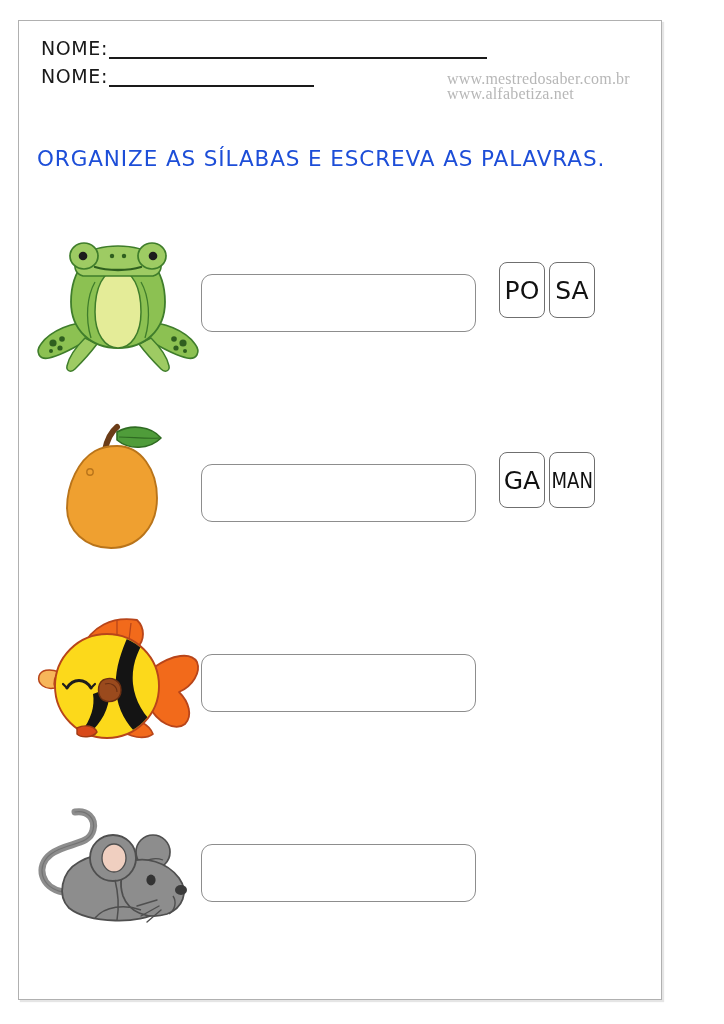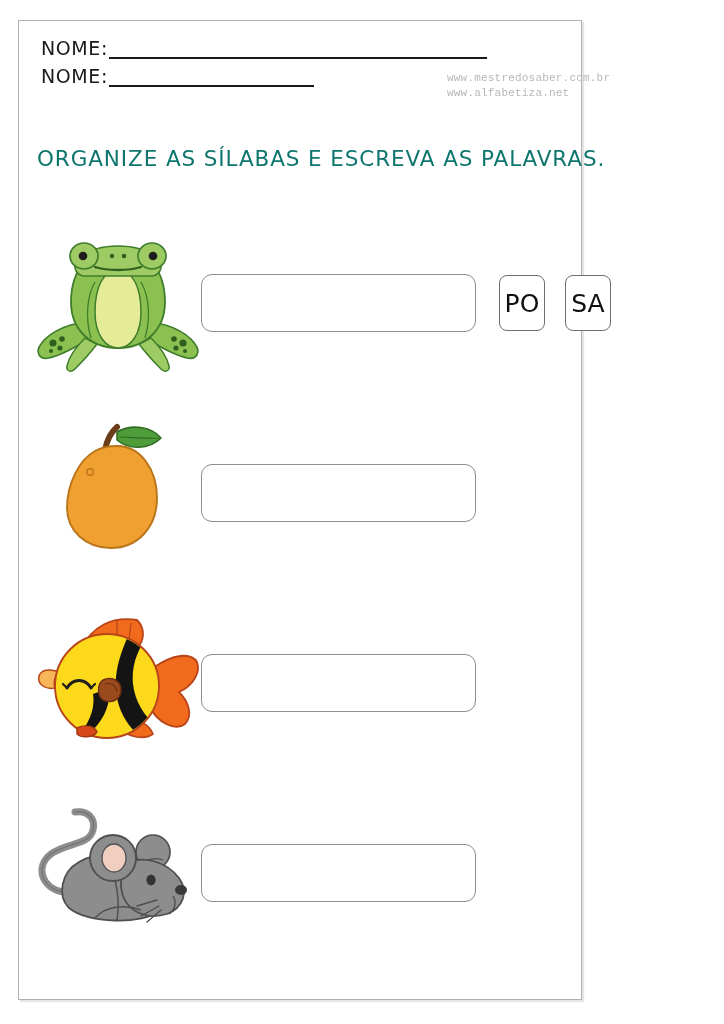--- a/index.html
+++ b/index.html
@@ -13,21 +13,21 @@
     position: relative;
     font-family: "Liberation Sans", sans-serif;
     overflow: hidden;
   }
 
   
   #page-frame {
     position: absolute;
     left: 18px;
     top: 20px;
-    width: 564px;
+    width: 644px;
     height: 980px;
     border: 1px solid #b0b0b0;
     box-sizing: border-box;
     background: #ffffff;
     box-shadow: 2px 2px 1px rgba(0,0,0,0.10);
   }
 
   
   #header {
     position: absolute;
@@ -53,36 +53,36 @@
     height: 14px;
     margin-left: 1px;
   }
   #nome-rule { width: 378px; }
   #data-rule { width: 205px; }
 
   #site-block {
     position: absolute;
     left: 428px;
     top: 50px;
-    font-family: Liberation Mono, monospace;
-    font-size: 11px;
+    font-family: Liberation Serif, serif;
+    font-size: 16px;
     line-height: 15px;
     color: #b7b7b7;
     letter-spacing: 0.2px;
   }
 
   
   #instruction {
     position: absolute;
     left: 18px;
     top: 125px;
     font-family: "DejaVu Sans", sans-serif;
     font-size: 21.5px;
     letter-spacing: 0.9px;
-    color: #0f766e;
+    color: #1d4ed8;
     white-space: nowrap;
   }
 
   
   .ex-row {
     position: absolute;
     left: 0;
     width: 100%;
     height: 150px;
   }
@@ -108,23 +108,23 @@
     height: 58px;
     border: 1.3px solid #8d8d8d;
     border-radius: 11px;
     background: #ffffff;
     box-sizing: border-box;
   }
 
   .syl-group {
     position: absolute;
     left: 480px;
-    top: 49px;
+    top: 36px;
     display: flex;
-    gap: 20px;
+    gap: 4px;
     text-align: center;
   }
   .syl-box {
     width: 46px;
     height: 56px;
     border: 1.4px solid #6f6f6f;
     border-radius: 8px;
     background: #ffffff;
     box-sizing: border-box;
     display: flex;
@@ -224,20 +224,26 @@
         <path d="M84 16 C98 8 118 10 128 22 C116 34 96 34 84 24 Z" fill="#4f9c3a" stroke="#2f6b22" stroke-width="1.6" stroke-linejoin="round"></path>
         <path d="M86 21 C98 21 114 23 126 22" fill="none" stroke="#2f6b22" stroke-width="1.1"></path>
 
         <path d="M84 30 C108 30 124 54 124 82 C124 112 104 132 78 132 C52 132 34 114 34 92
                  C34 68 46 44 62 35 C69 31 77 30 84 30 Z" fill="#efa030" stroke="#b9741a" stroke-width="1.9"></path>
 
         <circle cx="57" cy="56" r="3.2" fill="none" stroke="#b9741a" stroke-width="1.4"></circle>
       </svg>
     </div>
     <div class="answer-box"></div>
+    <div class="syl-group">
+      <div class="syl-box">GA</div>
+      <div class="syl-box wide-text">
+          <span>MAN</span>
+        </div>
+    </div>
   </div>
 
   <div class="ex-row" id="row-2">
     <div class="pic-cell">
       <svg width="170" height="150" viewBox="0 0 170 150">
 
         <path d="M120 62 C140 48 158 46 164 56 C168 66 160 80 146 86 C156 96 160 110 152 118
                  C142 126 124 116 116 100 Z" fill="#f26a1b" stroke="#b8451a" stroke-width="1.8" stroke-linejoin="round"></path>
 
         <path d="M48 44 C58 20 80 10 104 14 C112 22 112 34 104 42 C86 34 64 36 48 44 Z" fill="#f26a1b" stroke="#b8451a" stroke-width="1.8" stroke-linejoin="round"></path>

